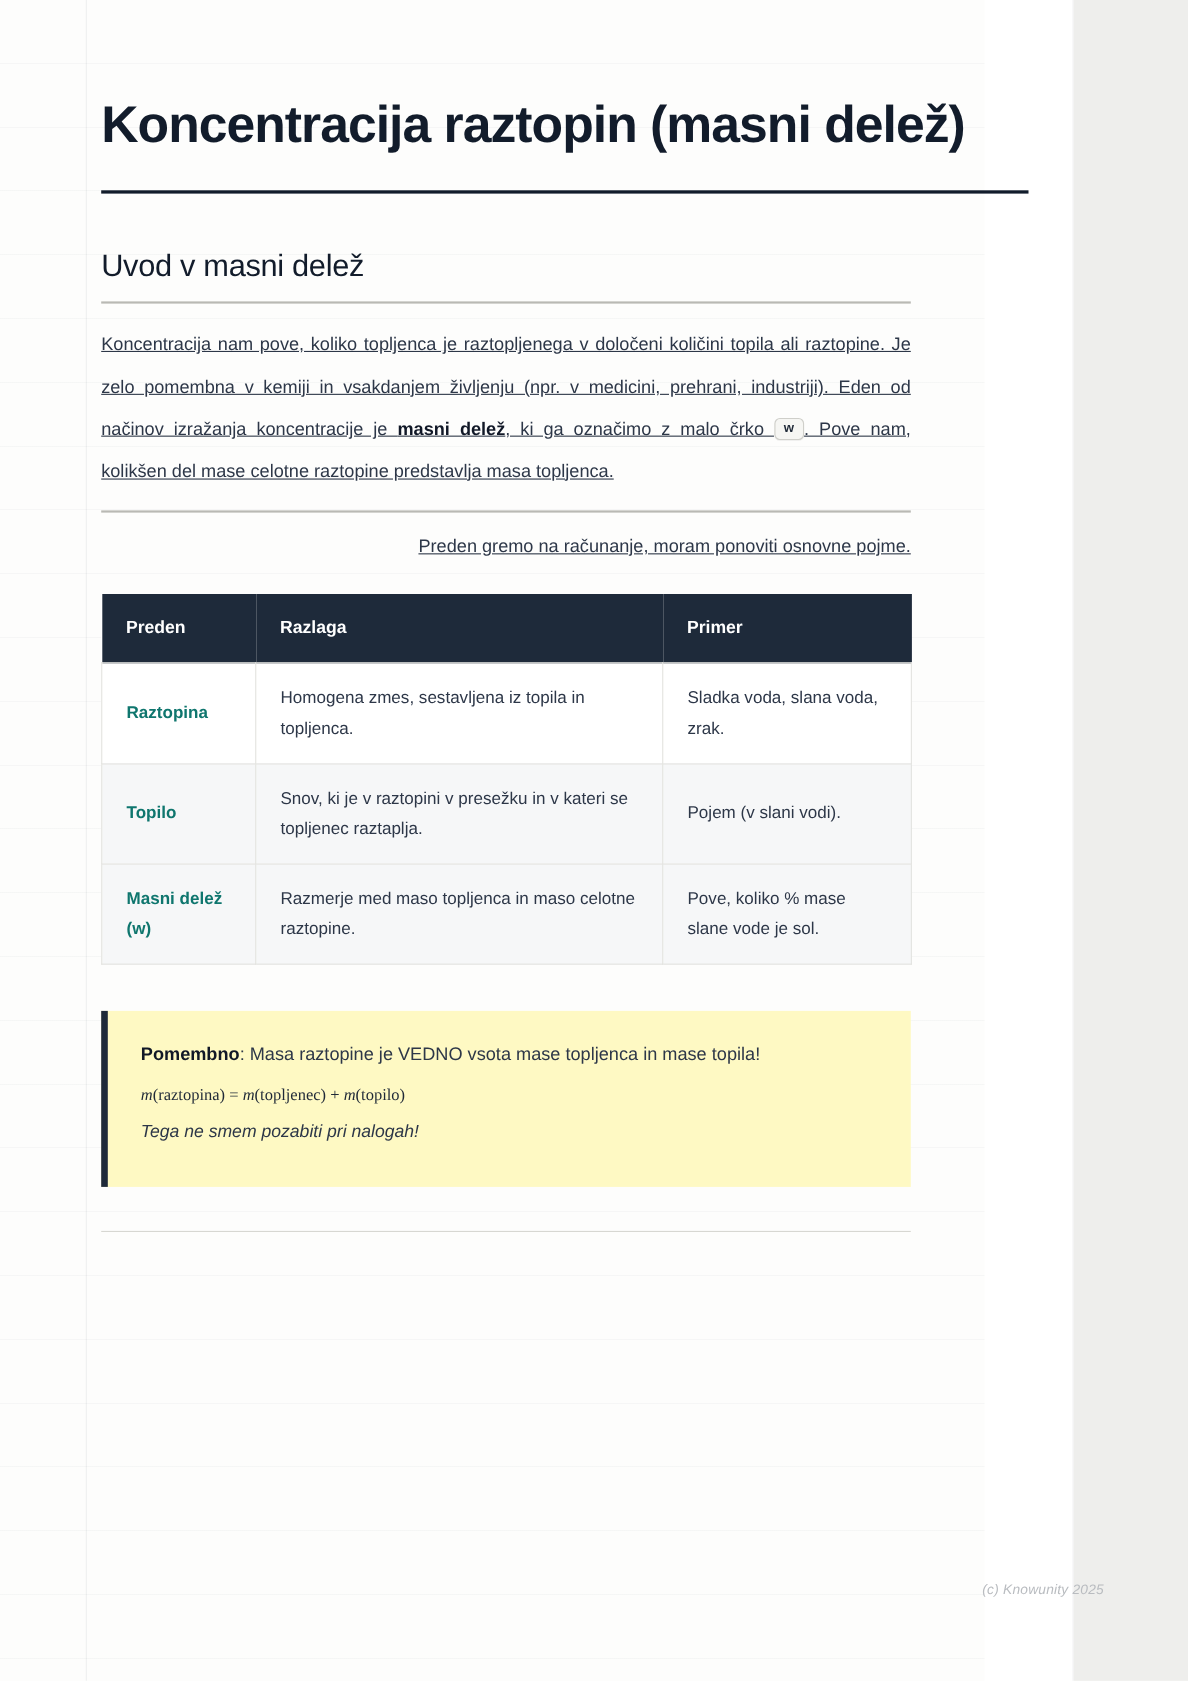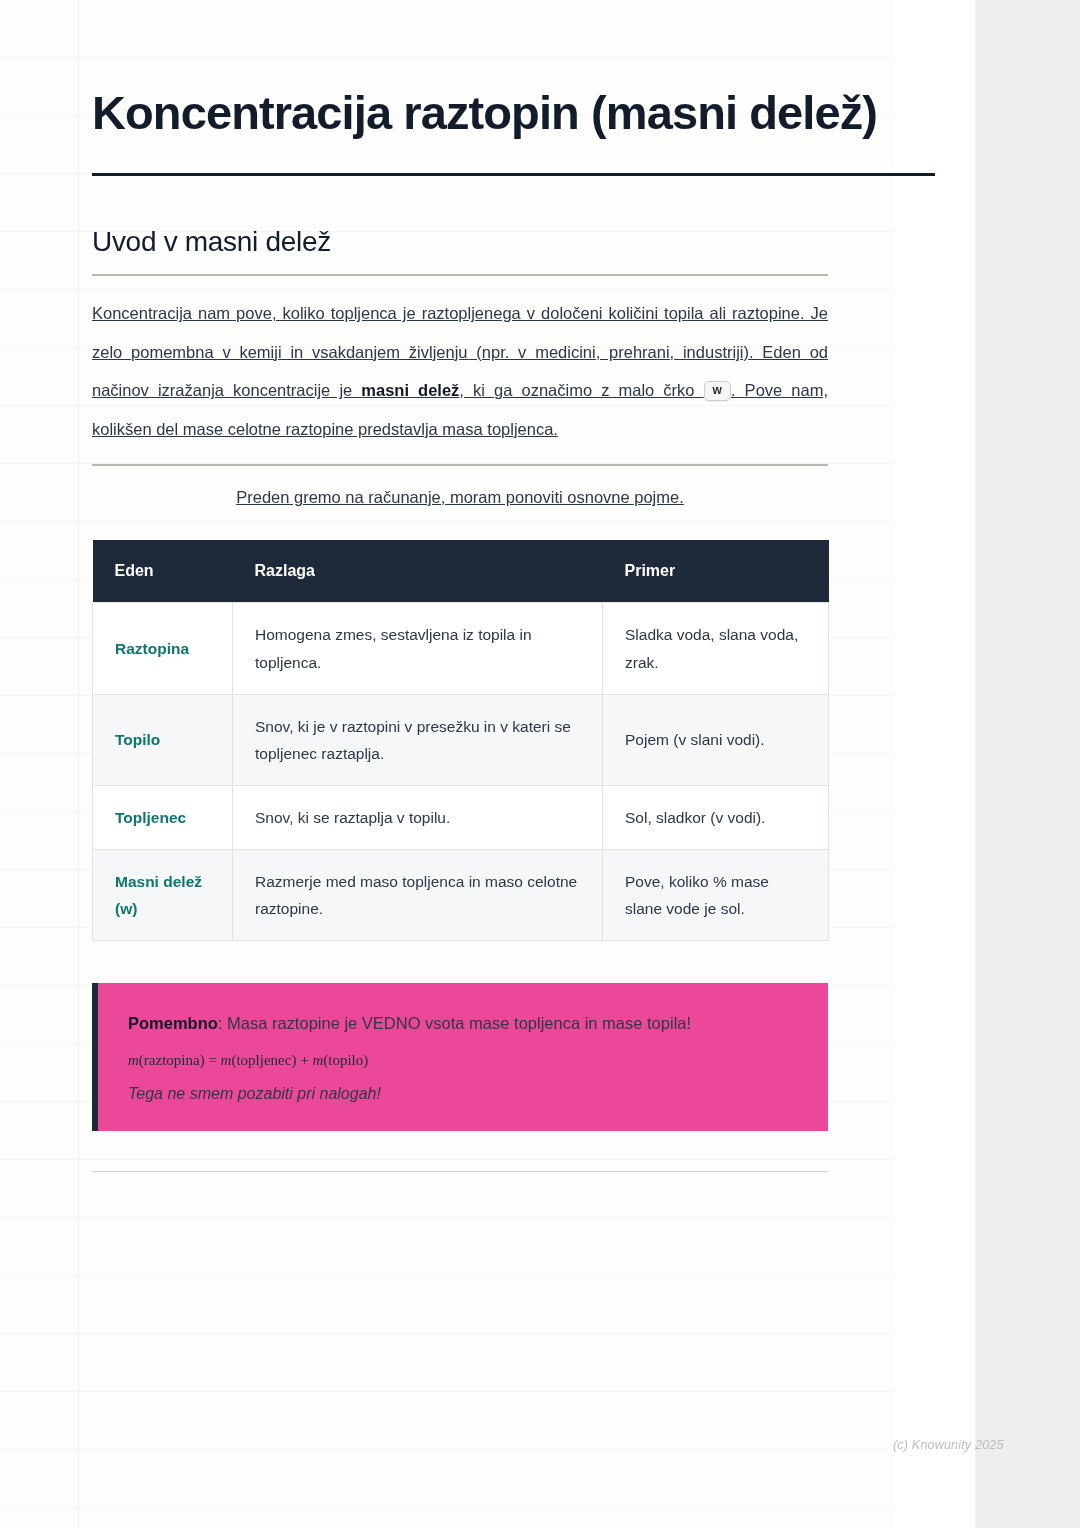--- a/index.html
+++ b/index.html
@@ -88,21 +88,21 @@
   p.body-text {
     font-size: 16.5px;
     line-height: 2.33;
     color: #2d3748;
     margin: 18px 0 0 0;
     width: 736px;
     text-align: justify;
     text-decoration: underline;
   }
   p.body-text.plain {
-    text-align: center;
+    text-align: right;
     line-height: 1.6;
   }
   b, strong { color: #111827; font-weight: 700; }
   .kbd {
     display: inline-block;
     border: 1px solid #cfcfca;
     border-radius: 5px;
     background: #f6f6f3;
     padding: 2px 8px 3px 8px;
     font-size: 12px;
@@ -142,23 +142,23 @@
   }
   table.terms tr.alt td {
     background: #f6f7f8;
   }
   .col-1 { width: 140px; }
   .col-2 { width: 370px; }
   .col-3 { width: 226px; }
   .callout {
     margin-top: 42px;
     width: 736px;
-    background: #ec4899;
+    background: #fef9c3;
     border-left: 6px solid #1e2a3a;
-    padding: 26px 30px 28px 30px;
+    padding: 26px 30px 40px 30px;
     box-sizing: border-box;
   }
   .callout p {
     margin: 0;
     font-size: 16.5px;
     line-height: 1.75;
     color: #2d3748;
   }
   .callout .formula {
     margin-top: 14px;
@@ -214,41 +214,36 @@
     <p class="body-text plain">Preden gremo na računanje, moram ponoviti osnovne pojme.</p>
 
     <table class="terms">
       <colgroup>
         <col class="col-1">
         <col class="col-2">
         <col class="col-3">
       </colgroup>
       <thead>
         <tr>
-          <th>Eden</th>
+          <th>Preden</th>
           <th>Razlaga</th>
           <th>Primer</th>
         </tr>
       </thead>
       <tbody>
         <tr>
           <td class="term">Raztopina</td>
           <td>Homogena zmes, sestavljena iz topila in topljenca.</td>
           <td>Sladka voda, slana voda, zrak.</td>
         </tr>
         <tr class="alt">
           <td class="term">Topilo</td>
           <td>Snov, ki je v raztopini v presežku in v kateri se topljenec raztaplja.</td>
           <td>Pojem (v slani vodi).</td>
         </tr>
-        <tr>
-          <td class="term">Topljenec</td>
-          <td>Snov, ki se raztaplja v topilu.</td>
-          <td>Sol, sladkor (v vodi).</td>
-        </tr>
         <tr class="alt">
           <td class="term">Masni delež (w)</td>
           <td>Razmerje med maso topljenca in maso celotne raztopine.</td>
           <td>Pove, koliko % mase slane vode je sol.</td>
         </tr>
       </tbody>
     </table>
 
     <div class="callout">
       <p><b>Pomembno</b><span>: Masa raztopine je VEDNO vsota mase topljenca in mase topila!</span></p>

